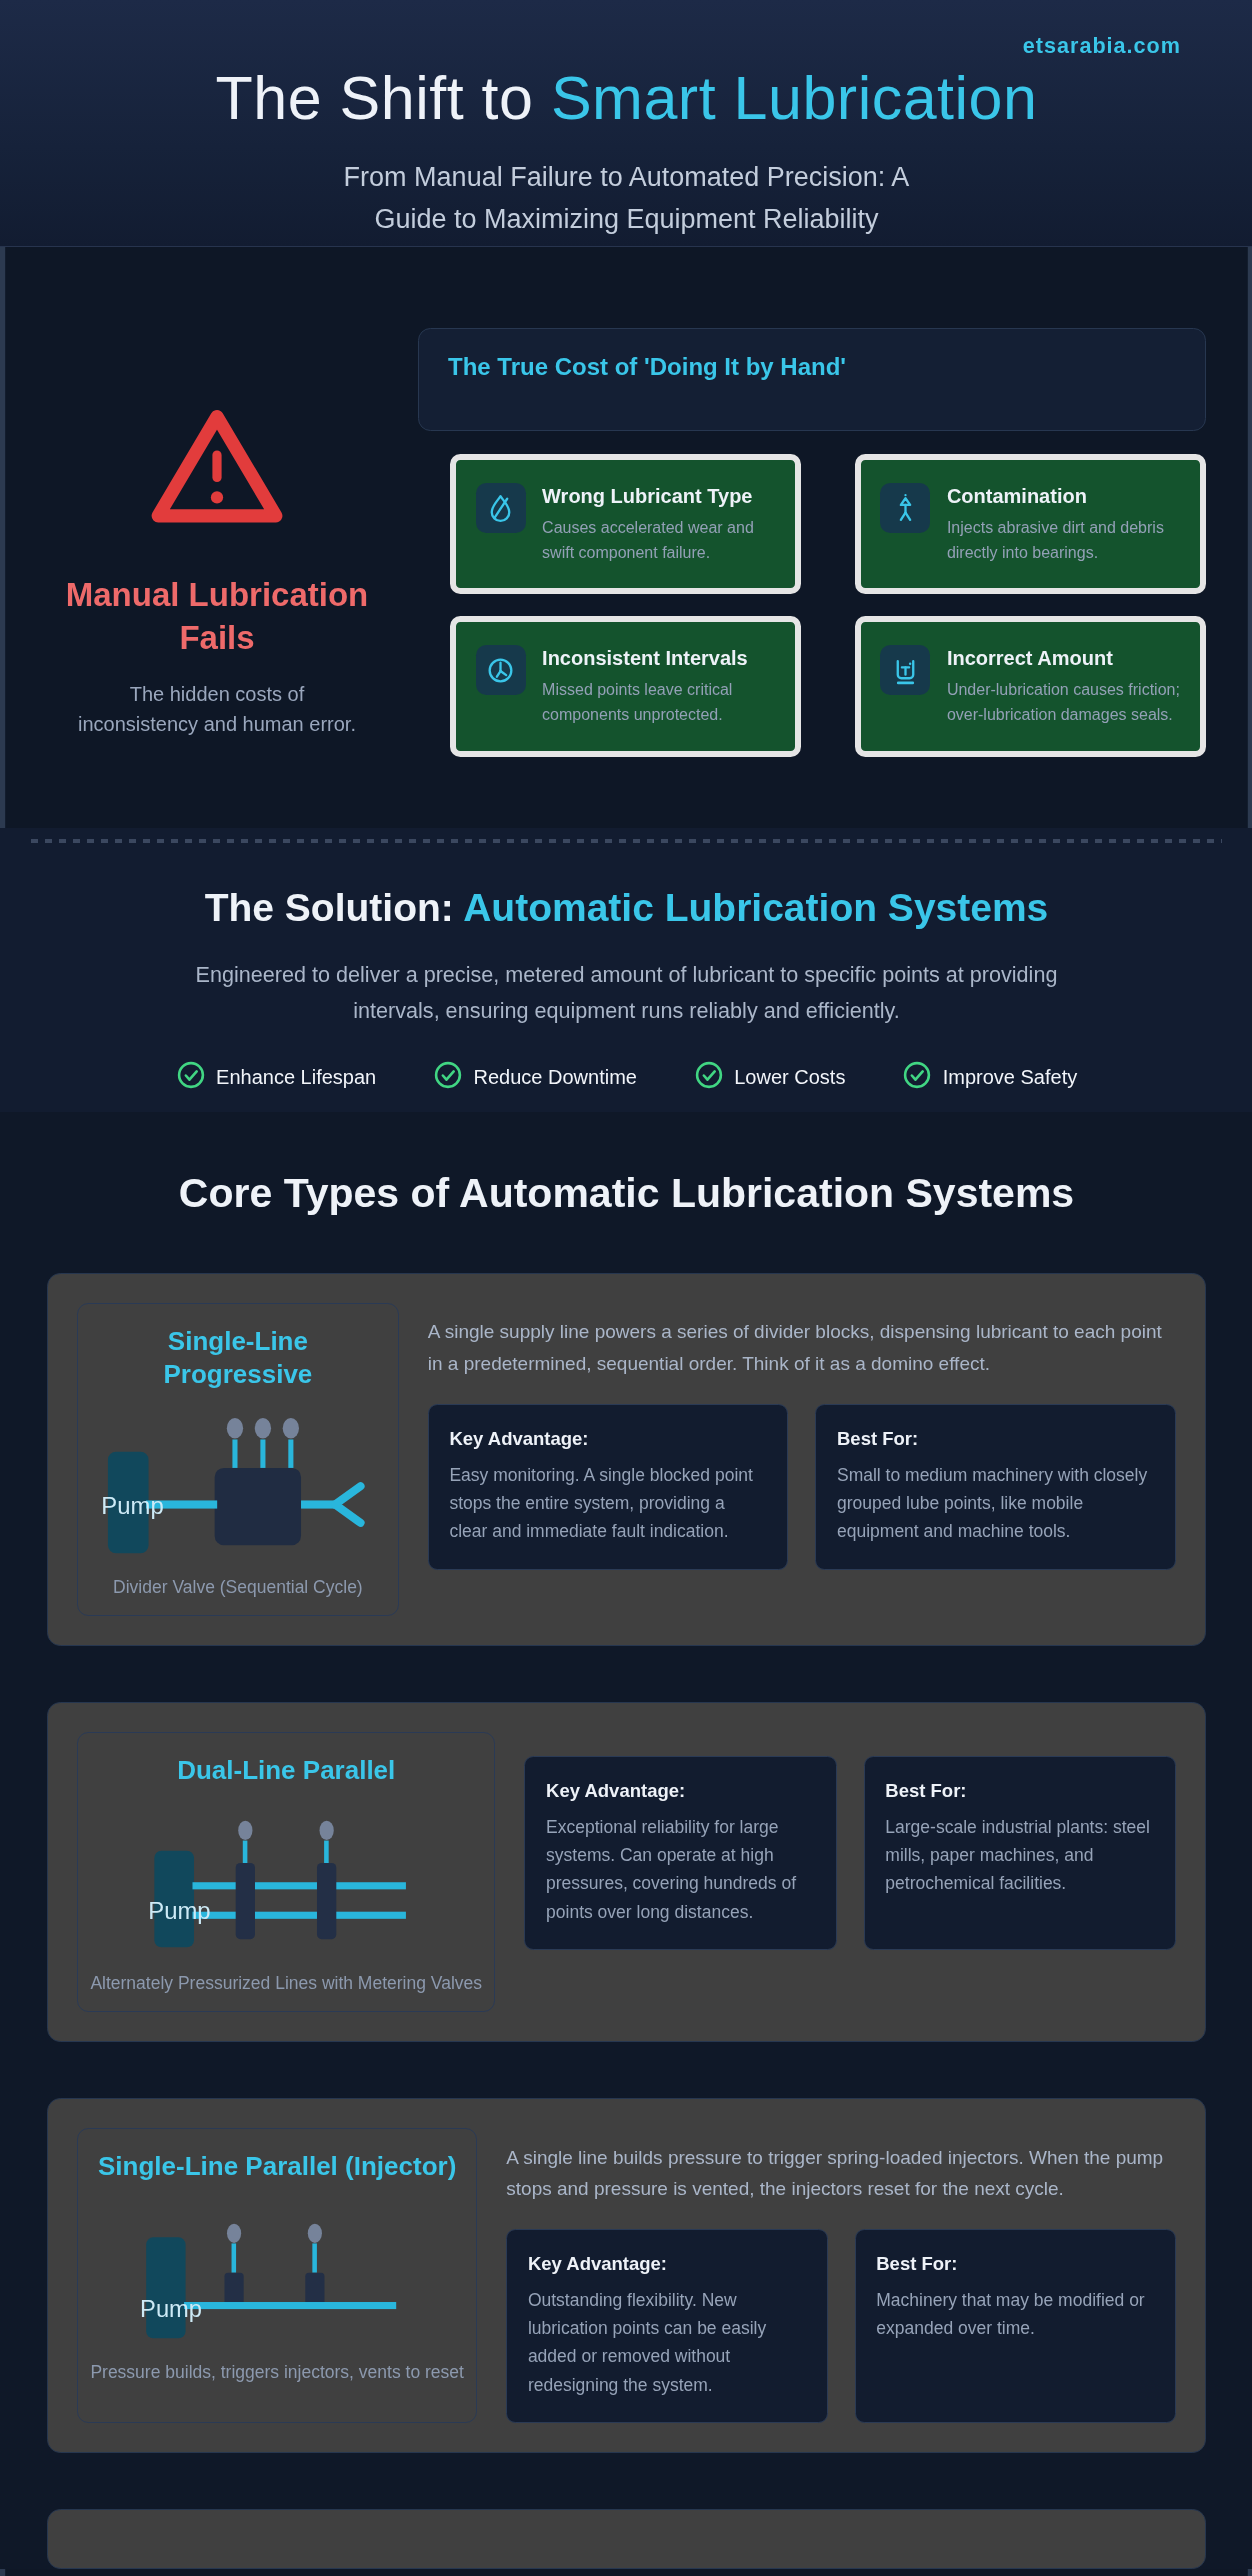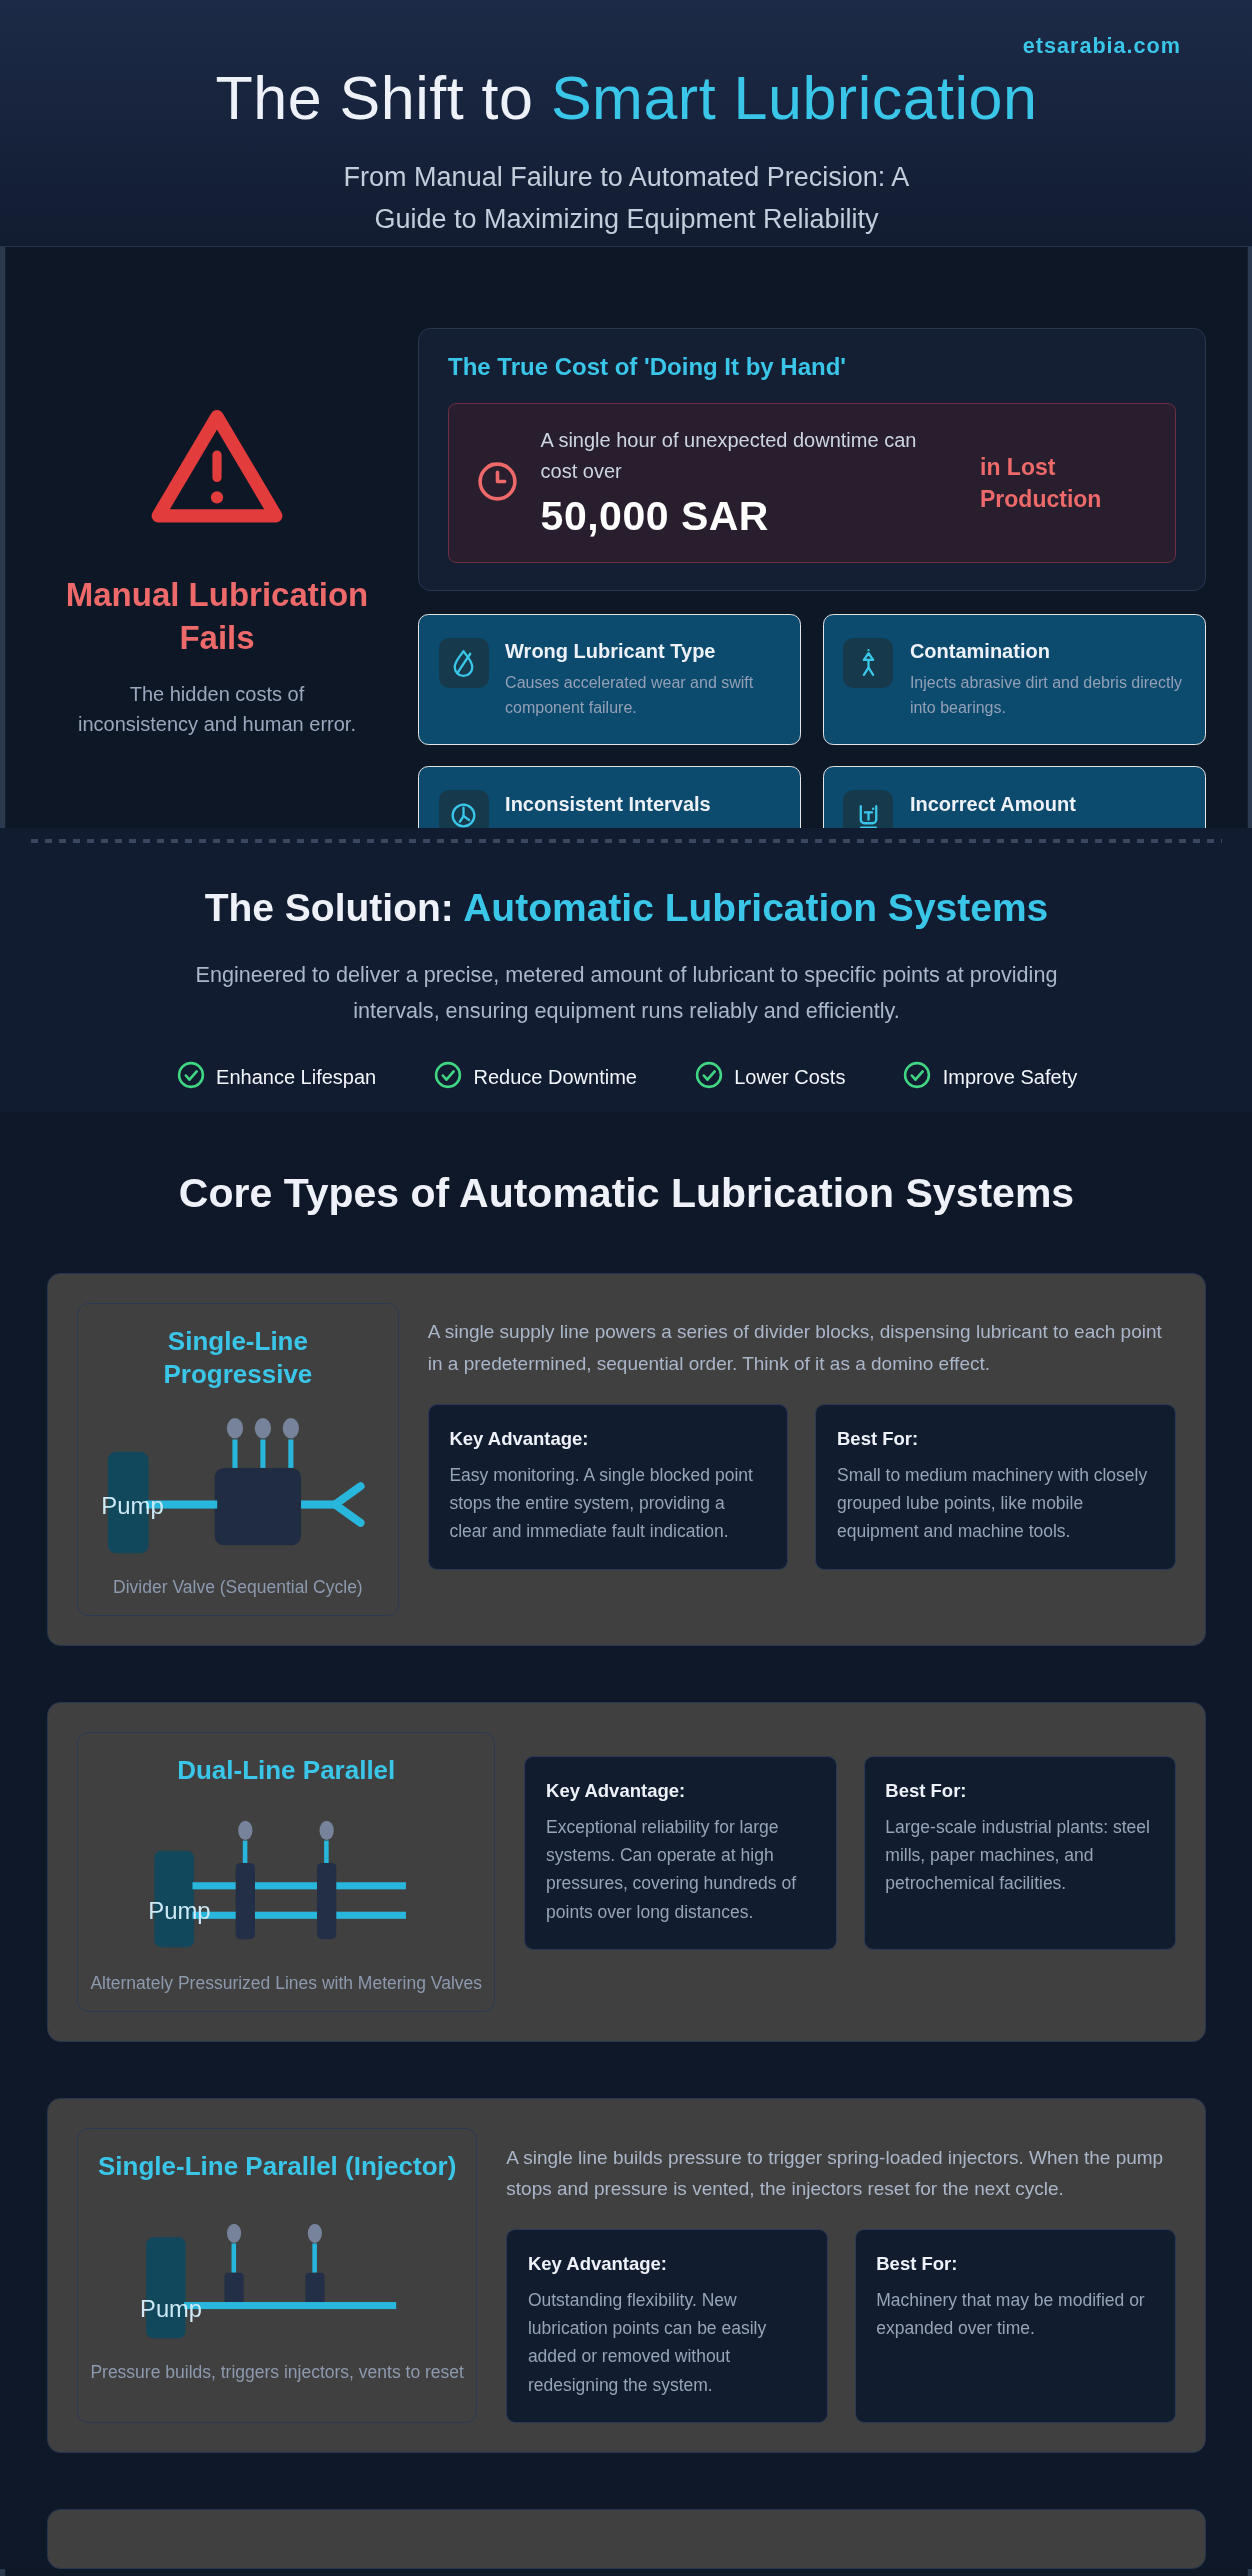--- a/index.html
+++ b/index.html
@@ -40,22 +40,22 @@
   .danger-box{
     background:#291e2e;border:1px solid #6e3044;border-radius:8.2px;
     display:flex;align-items:center;gap:19.6px;padding:21.6px 25px;
   }
   .danger-mid{flex:1;}
   .danger-line{font-size:20px;line-height:1.55;color:#cdd5e2;max-width:412px;}
   .danger-amount{font-size:41px;font-weight:bold;color:#ffffff;margin-top:6.2px;letter-spacing:0.5px;}
   .danger-suffix{flex:0 0 170px;font-size:23px;font-weight:bold;color:#ee6a6a;line-height:1.4;}
   .issues-grid{display:grid;grid-template-columns:1fr 1fr;gap:21.6px;margin-top:23px;}
   .issue-card{
-    background:#0c4a6e;border:1px solid #e5e5e5;border-radius:10.3px;
-    display:flex;gap:16.5px;padding:23px 19.6px;min-height:112px;align-items:flex-start;
+    background:#14532d;border:6px solid #e5e5e5;border-radius:10.3px;
+    display:flex;gap:16.5px;padding:23px 19.6px;min-height:112px;align-items:flex-start;margin-left:32px;
   }
   .issue-icon-box{
     flex:0 0 50px;width:50px;height:50px;border-radius:10.3px;background:#16394b;
     display:flex;align-items:center;justify-content:center;
   }
   .issue-title{font-size:20px;font-weight:bold;margin:2.1px 0 8.2px;}
   .issue-desc{font-size:16px;line-height:1.55;color:#93a0b6;}
   
   .solution{height:284px;background:#121c30;text-align:center;position:relative;}
   .solution::before{
@@ -117,34 +117,20 @@
           <circle cx="135" cy="186" r="12" fill="#e23c3c"></circle>
         </svg>
       </span>
       <div class="fails-heading">Manual Lubrication Fails</div>
       <div class="fails-sub">The hidden costs of inconsistency and human error.</div>
     </div>
 
     <div class="fails-right">
       <div class="cost-card">
         <div class="cost-title">The True Cost of 'Doing It by Hand'</div>
-        <div class="danger-box">
-          <span>
-            <svg width="47" height="47" viewBox="0 0 92 92">
-              <circle cx="46" cy="46" r="34" fill="none" stroke="#ee6a6a" stroke-width="7"></circle>
-              <path d="M46 28 V46 H60" fill="none" stroke="#ee6a6a" stroke-width="7" stroke-linecap="round" stroke-linejoin="round"></path>
-              <path d="M28 16 l8 -4" stroke="#ee6a6a" stroke-width="6" stroke-linecap="round"></path>
-            </svg>
-          </span>
-          <div class="danger-mid">
-            <div class="danger-line">A single hour of unexpected downtime can cost over</div>
-            <div class="danger-amount">50,000 SAR</div>
-          </div>
-          <div class="danger-suffix">in Lost Production</div>
-        </div>
       </div>
 
       <div class="issues-grid">
 
         <div class="issue-card">
           <div class="issue-icon-box">
             <svg width="33" height="33" viewBox="0 0 64 64" fill="none" stroke="#3ac6e9" stroke-width="4.5" stroke-linecap="round" stroke-linejoin="round">
               <path d="M32 10 C24 22 15 30 15 41 a17 17 0 0 0 34 0 C49 30 40 22 32 10 Z"></path>
               <path d="M21 51 L45 15"></path>
             </svg>

